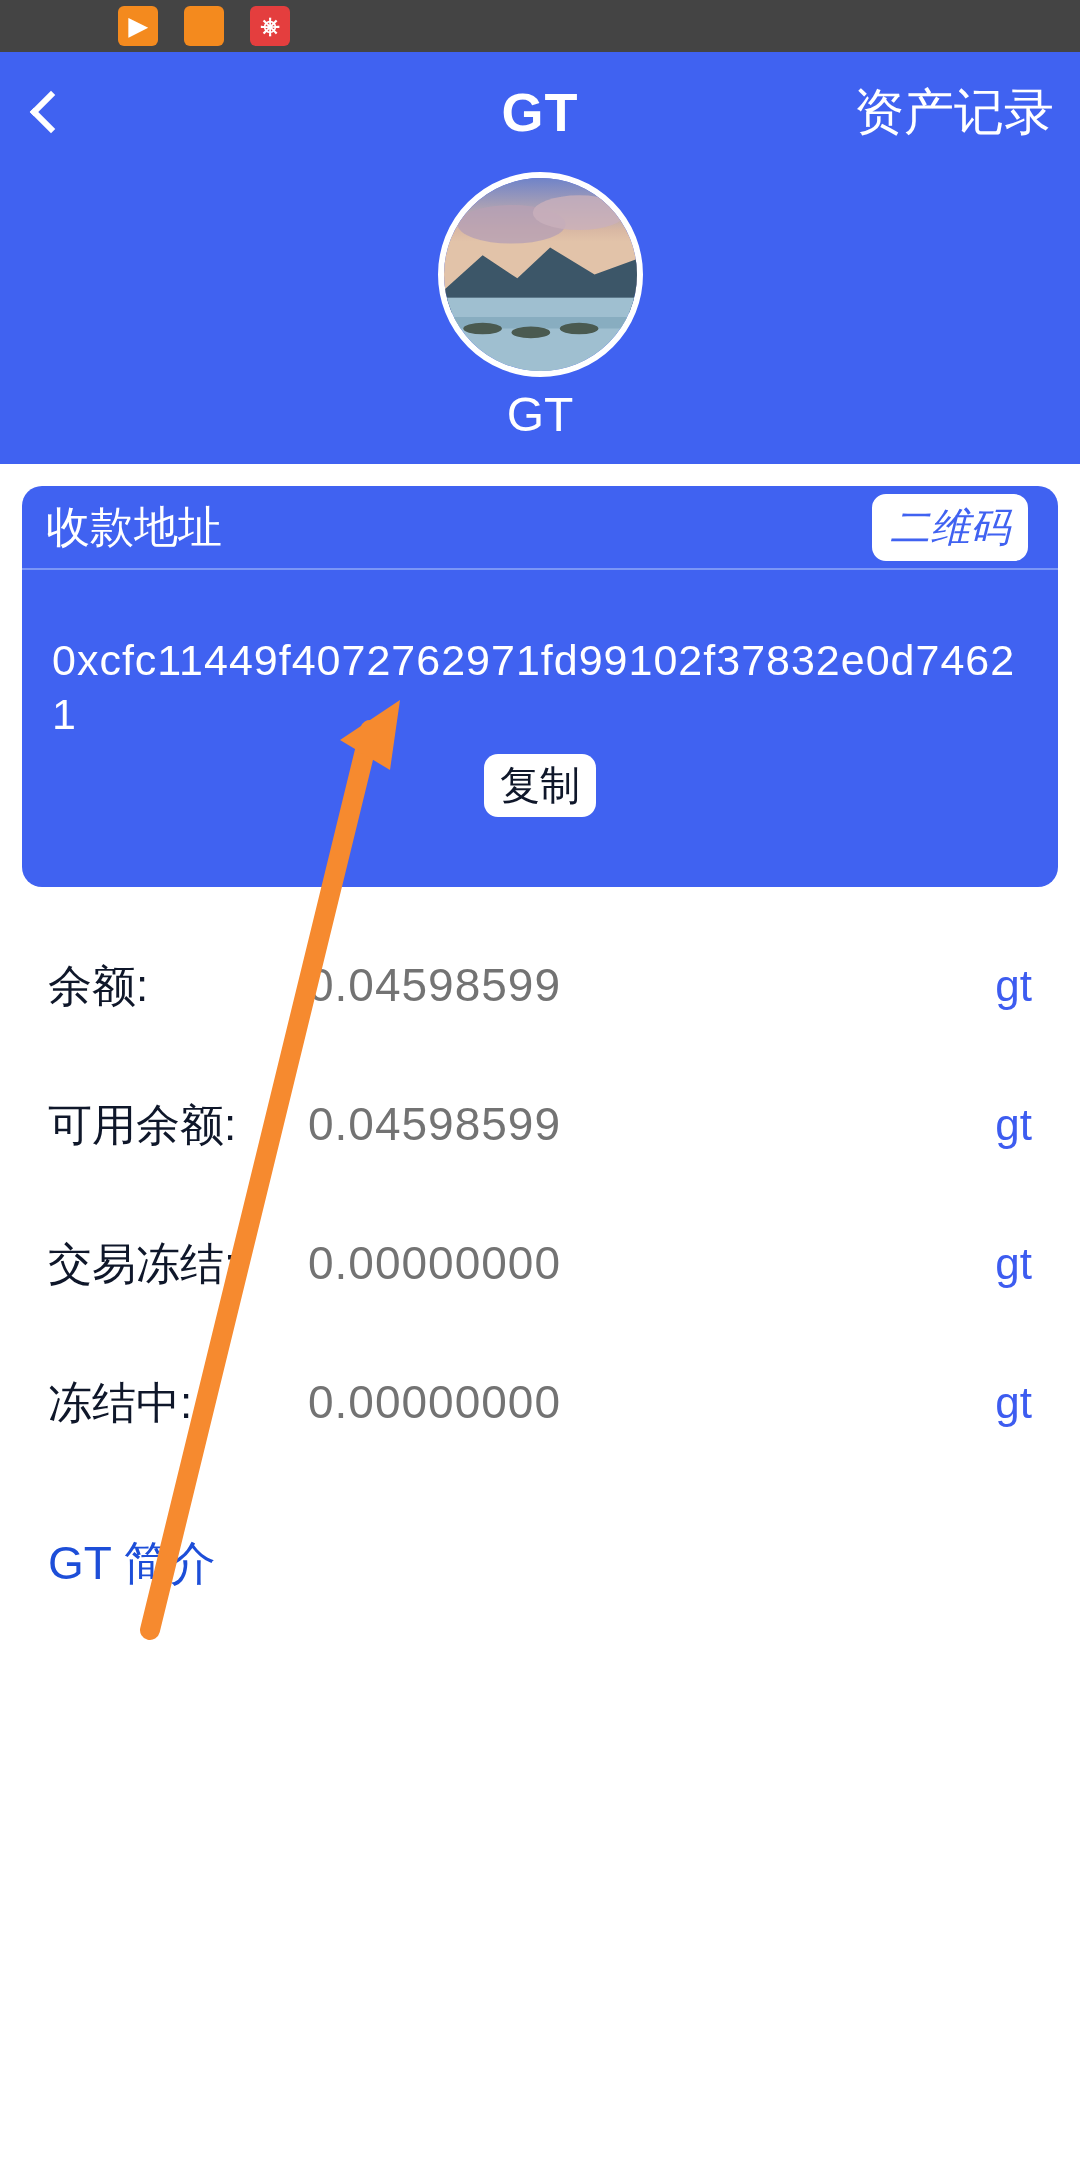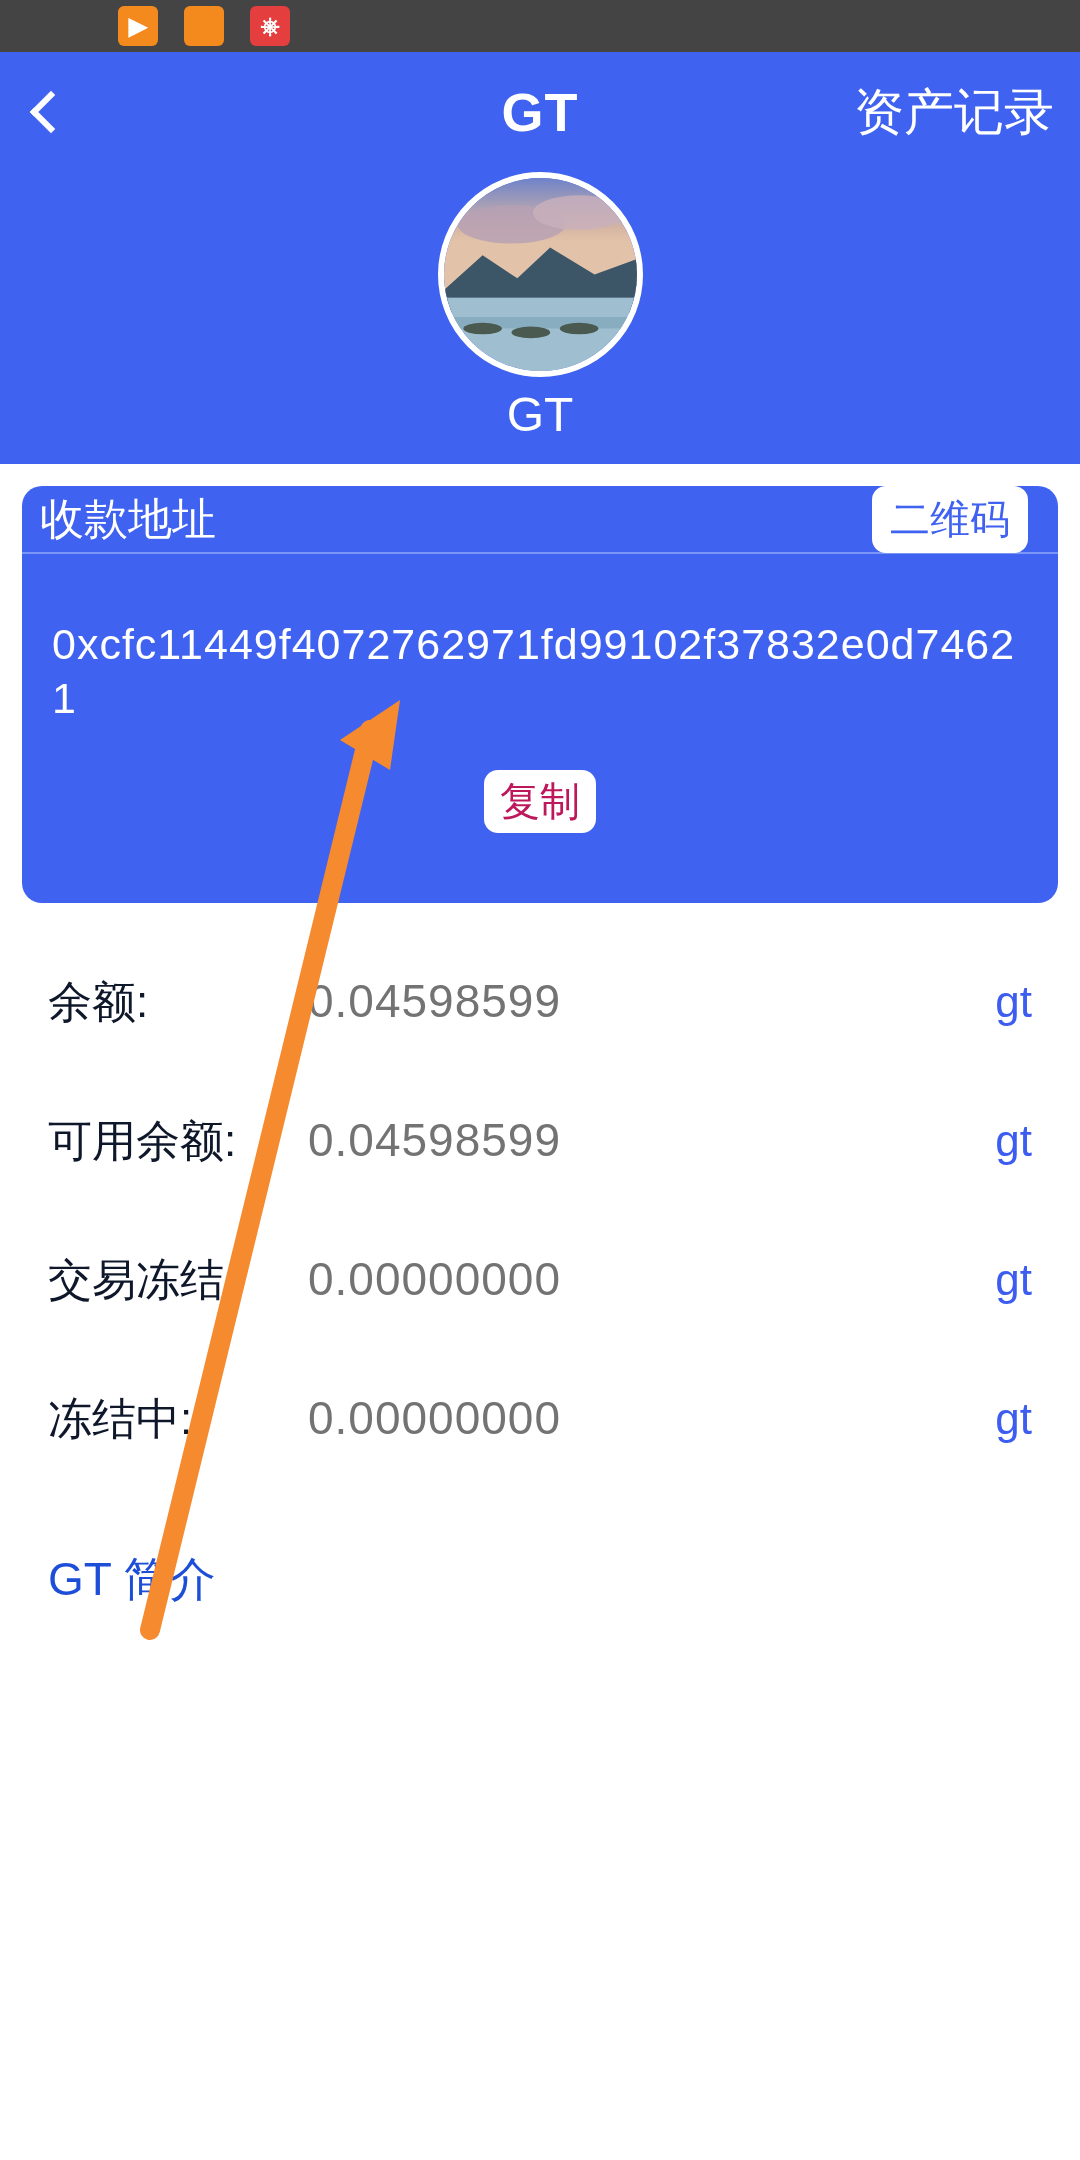--- a/index.html
+++ b/index.html
@@ -22,27 +22,27 @@
     
     .hero { background: #4062f1; text-align: center; padding-bottom: 22px; }
     .avatar-wrap { display: inline-block; width: 205px; height: 205px; border-radius: 50%; border: 6px solid #ffffff; overflow: hidden; margin-top: 0; }
     .avatar-img { width: 100%; height: 100%; display: block; }
     .avatar-img svg { width: 100%; height: 100%; display: block; }
     .token-symbol { color: #fff; font-size: 48px; margin-top: 6px; font-weight: 500; }
 
     
     .card-area { background: #fff; padding: 22px 22px 0; }
     .addr-card { background: #4062f1; border-radius: 20px; color: #fff; padding: 0 0 70px; }
-    .addr-head { display: flex; align-items: center; height: 68px; padding: 0 30px 0 18px; border-bottom: 2px solid #7b96f6; }
+    .addr-head { display: flex; align-items: center; height: 84px; padding: 0 30px 0 24px; border-bottom: 2px solid #7b96f6; }
     .addr-head-title { flex: 1; font-size: 44px; }
-    .qr-btn { background: #ffffff; color: #4062f1; border-radius: 14px; padding: 4px 16px; font-size: 40px; border: 2px solid #fff; }
+    .qr-btn { background: #ffffff; color: #4062f1; border-radius: 14px; padding: 4px 16px; font-size: 40px; border: 2px solid #fff; font-style: italic; }
     .addr-body { padding: 64px 30px 0; }
     .addr-text { font-size: 43px; word-break: break-all; line-height: 1.25; letter-spacing: 1px; }
     .copy-row { text-align: center; margin-top: 12px; }
-    .copy-btn { display: inline-block; background: #ffffff; color: #be185d; border-radius: 14px; padding: 4px 16px; font-size: 40px; margin-top: 32px; }
+    .copy-btn { display: inline-block; background: #ffffff; color: #0f172a; border-radius: 14px; padding: 4px 16px; font-size: 40px; }
 
     
     .balances { padding: 70px 48px 0; }
     .bal-row { display: flex; align-items: baseline; margin-bottom: 80px; }
     .bal-label { width: 250px; text-align: left; font-size: 44px; color: #0f172a; }
     .bal-value { flex: 1; text-align: left; font-size: 46px; color: #737373; letter-spacing: 1px; padding-left: 10px;}
     .bal-unit { font-size: 44px; color: #3d5cf0; }
 
     .section-title-row { padding: 20px 48px 0; }
     .section-title { font-size: 46px; color: #1d4ed8; }

